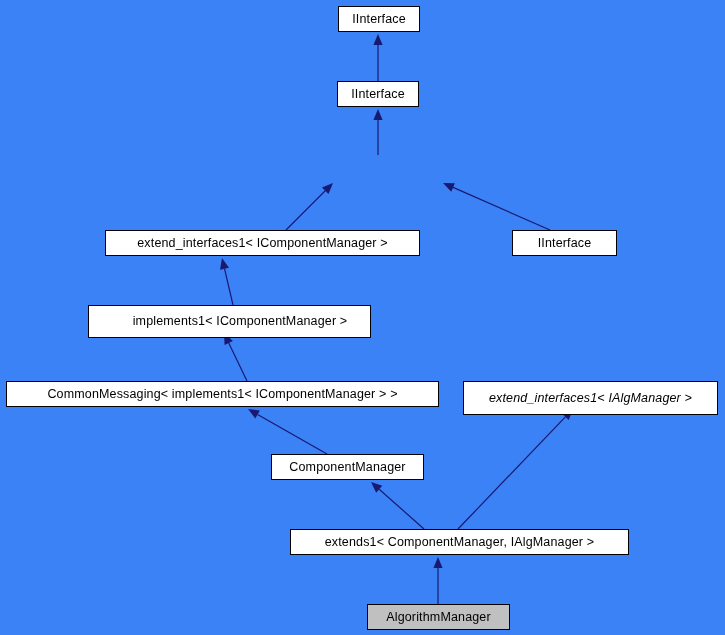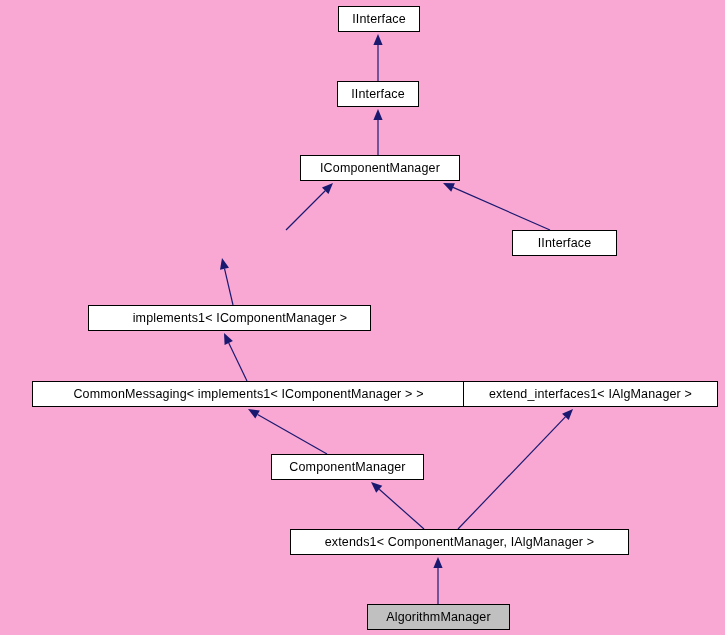--- a/index.html
+++ b/index.html
@@ -5,21 +5,21 @@
 <style>
   html, body {
     margin: 0;
     padding: 0;
     background: #ffffff;
   }
   #diagram-root {
     position: relative;
     width: 725px;
     height: 635px;
-    background: #f9a8d4;
+    background: #3b82f6;
     font-family: "Liberation Sans", "DejaVu Sans", sans-serif;
     overflow: hidden;
   }
   #edge-layer {
     position: absolute;
     left: 0;
     top: 0;
     width: 725px;
     height: 635px;
     pointer-events: none;
@@ -72,33 +72,33 @@
       <polygon points="573,409 568.7101867479391,420.1246349271535 562.0678952608773,413.75910558538584" fill="#191970"></polygon>
       <line x1="438" y1="604" x2="438" y2="568" stroke="#191970" stroke-width="1.2"></line>
       <polygon points="438,557 442.6,568 433.4,568" fill="#191970"></polygon>
     </svg>
 <div class="node" style="left: 338px; top: 6px; width: 82px; height: 26px;">
       <span class="node-label">IInterface</span>
     </div>
     <div class="node" style="left: 337px; top: 81px; width: 82px; height: 26px;">
       <span class="node-label">IInterface</span>
     </div>
-    <div class="node" style="left: 300px; top: 155px; width: 160px; height: 26px;">
-      <span class="node-label">IComponentManager</span>
+    <div class="node" style="left: 105px; top: 230px; width: 315px; height: 26px;">
+      <span class="node-label">extend_interfaces1&lt; IComponentManager &gt;</span>
     </div>
     <div class="node" style="left: 512px; top: 230px; width: 105px; height: 26px;">
       <span class="node-label">IInterface</span>
     </div>
-    <div class="node" style="left: 88px; top: 305px; width: 283px; height: 26px; padding-left: 21px;">
+    <div class="node" style="left: 88px; top: 305px; width: 283px; height: 33px; padding-left: 21px;">
       <span class="node-label">implements1&lt; IComponentManager &gt;</span>
     </div>
-    <div class="node" style="left: 6px; top: 381px; width: 433px; height: 26px; margin-left: 26px;">
+    <div class="node" style="left: 6px; top: 381px; width: 433px; height: 26px;">
       <span class="node-label">CommonMessaging&lt; implements1&lt; IComponentManager &gt; &gt;</span>
     </div>
-    <div class="node" style="left: 463px; top: 381px; width: 255px; height: 26px;">
+    <div class="node" style="left: 463px; top: 381px; width: 255px; height: 34px; font-style: italic;">
       <span class="node-label">extend_interfaces1&lt; IAlgManager &gt;</span>
     </div>
     <div class="node" style="left: 271px; top: 454px; width: 153px; height: 26px;">
       <span class="node-label">ComponentManager</span>
     </div>
     <div class="node" style="left: 265px; top: 529px; width: 339px; height: 26px; margin-left: 25px;">
       <span class="node-label">extends1&lt; ComponentManager, IAlgManager &gt;</span>
     </div>
     <div class="node focus" style="left: 367px; top: 604px; width: 143px; height: 26px;">
       <span class="node-label">AlgorithmManager</span>

